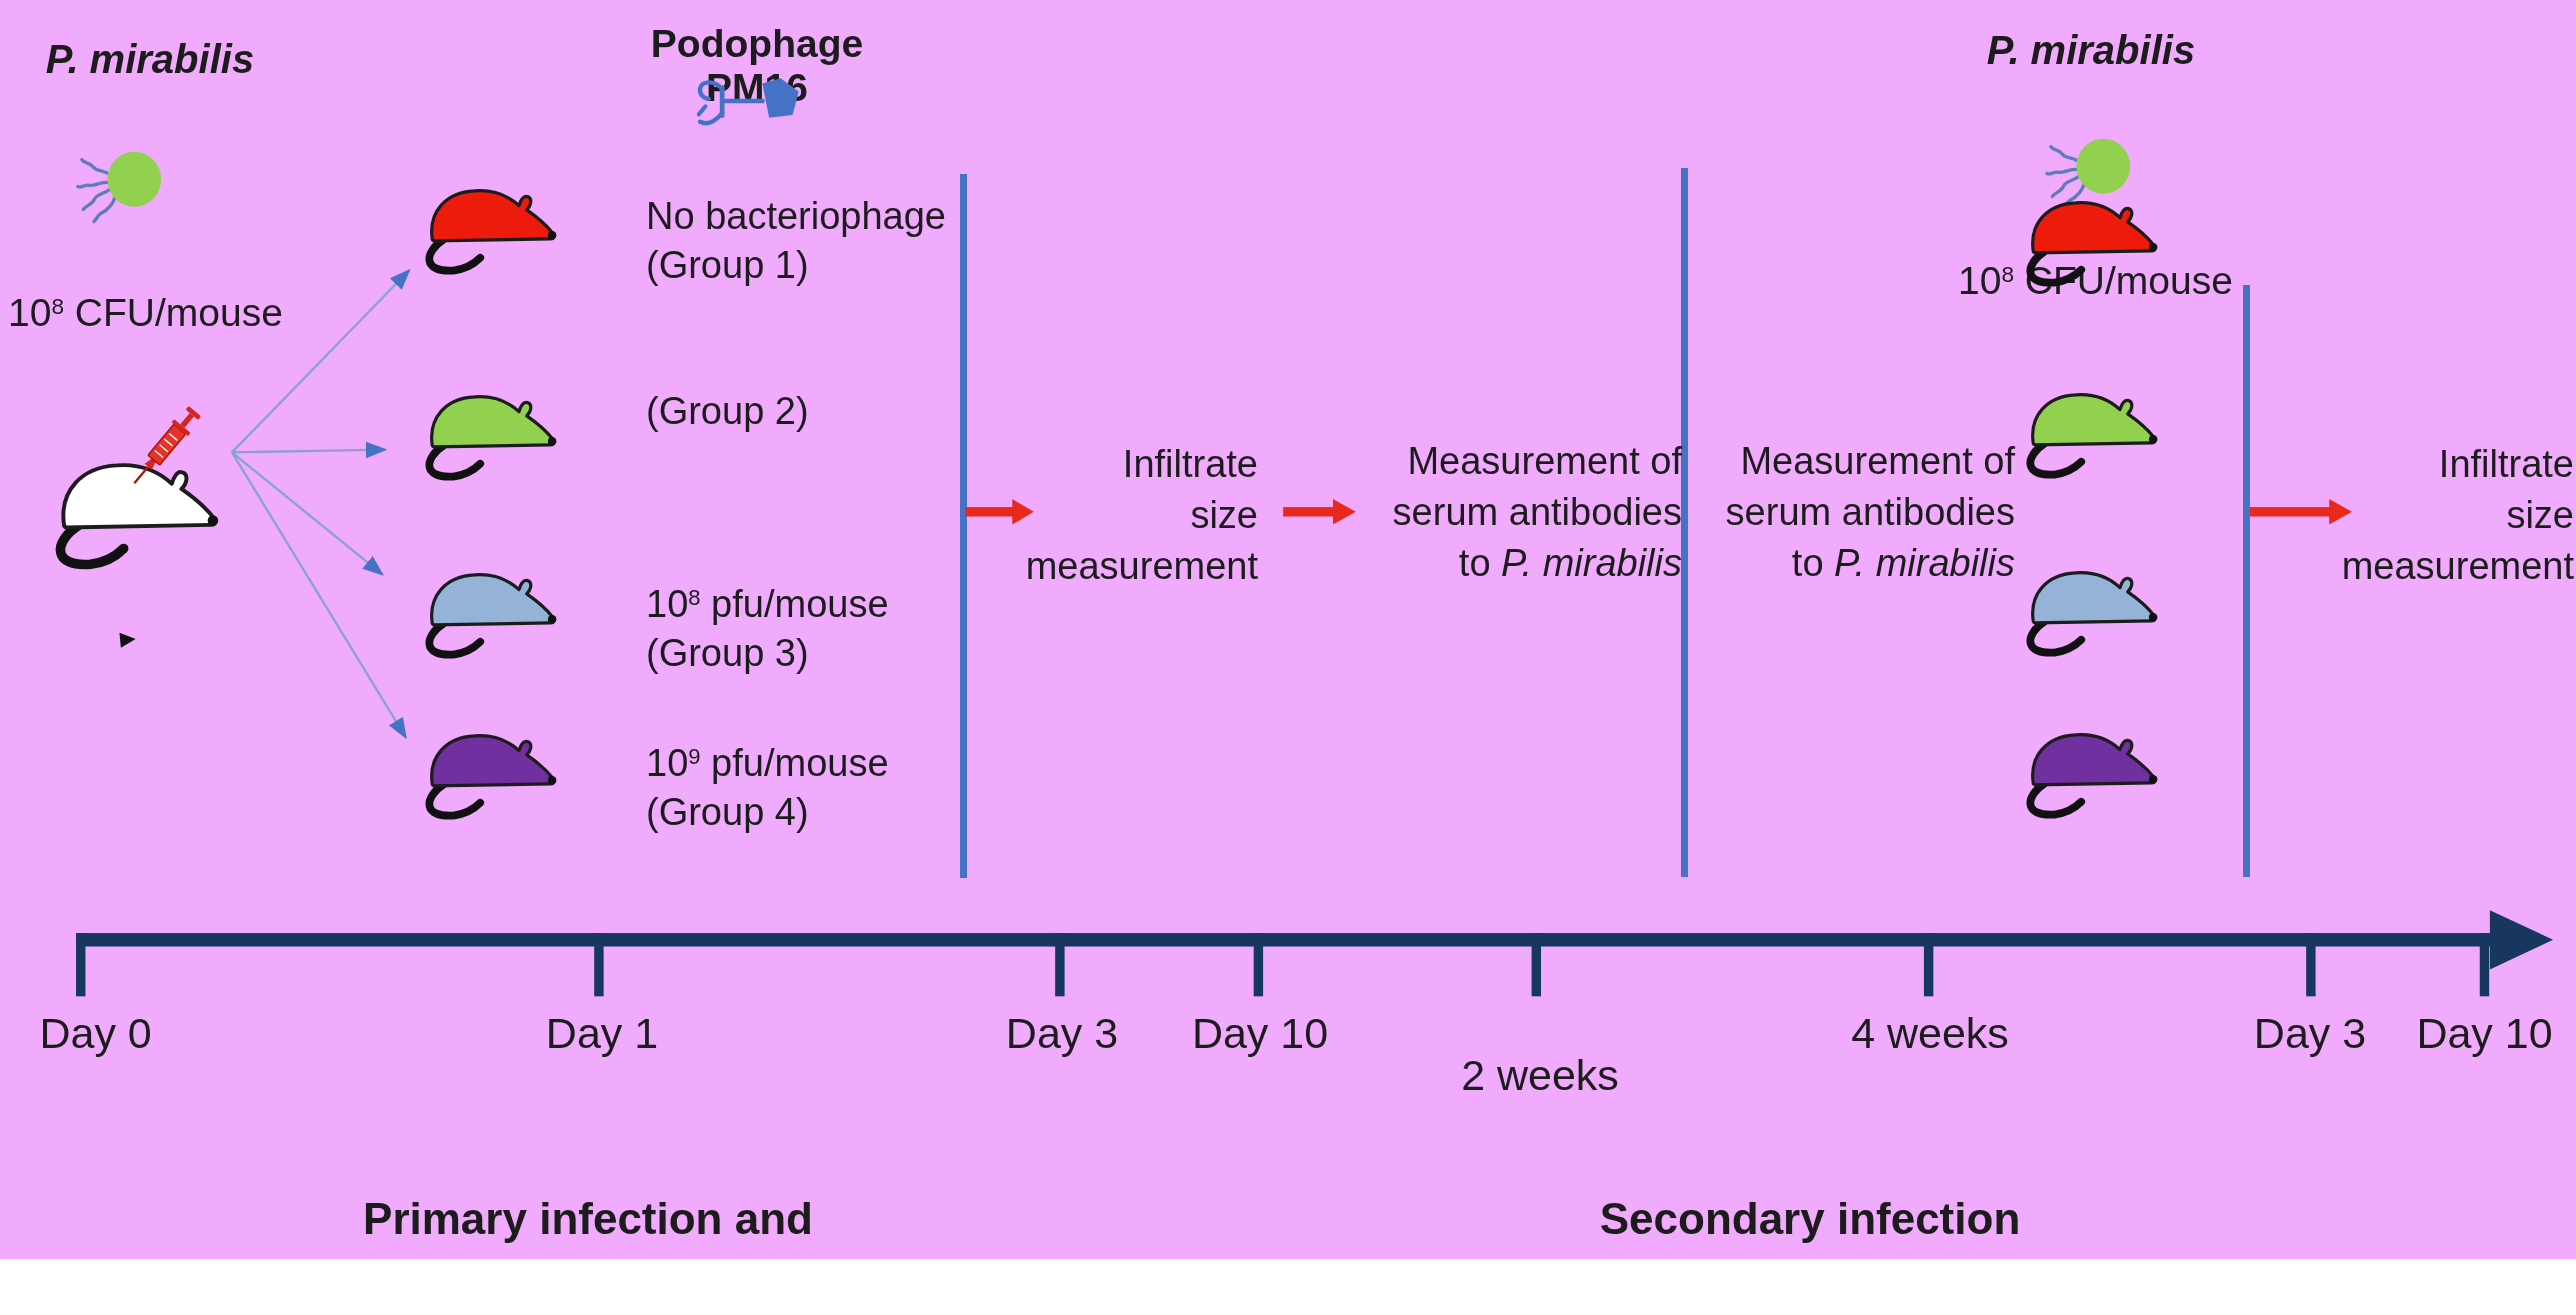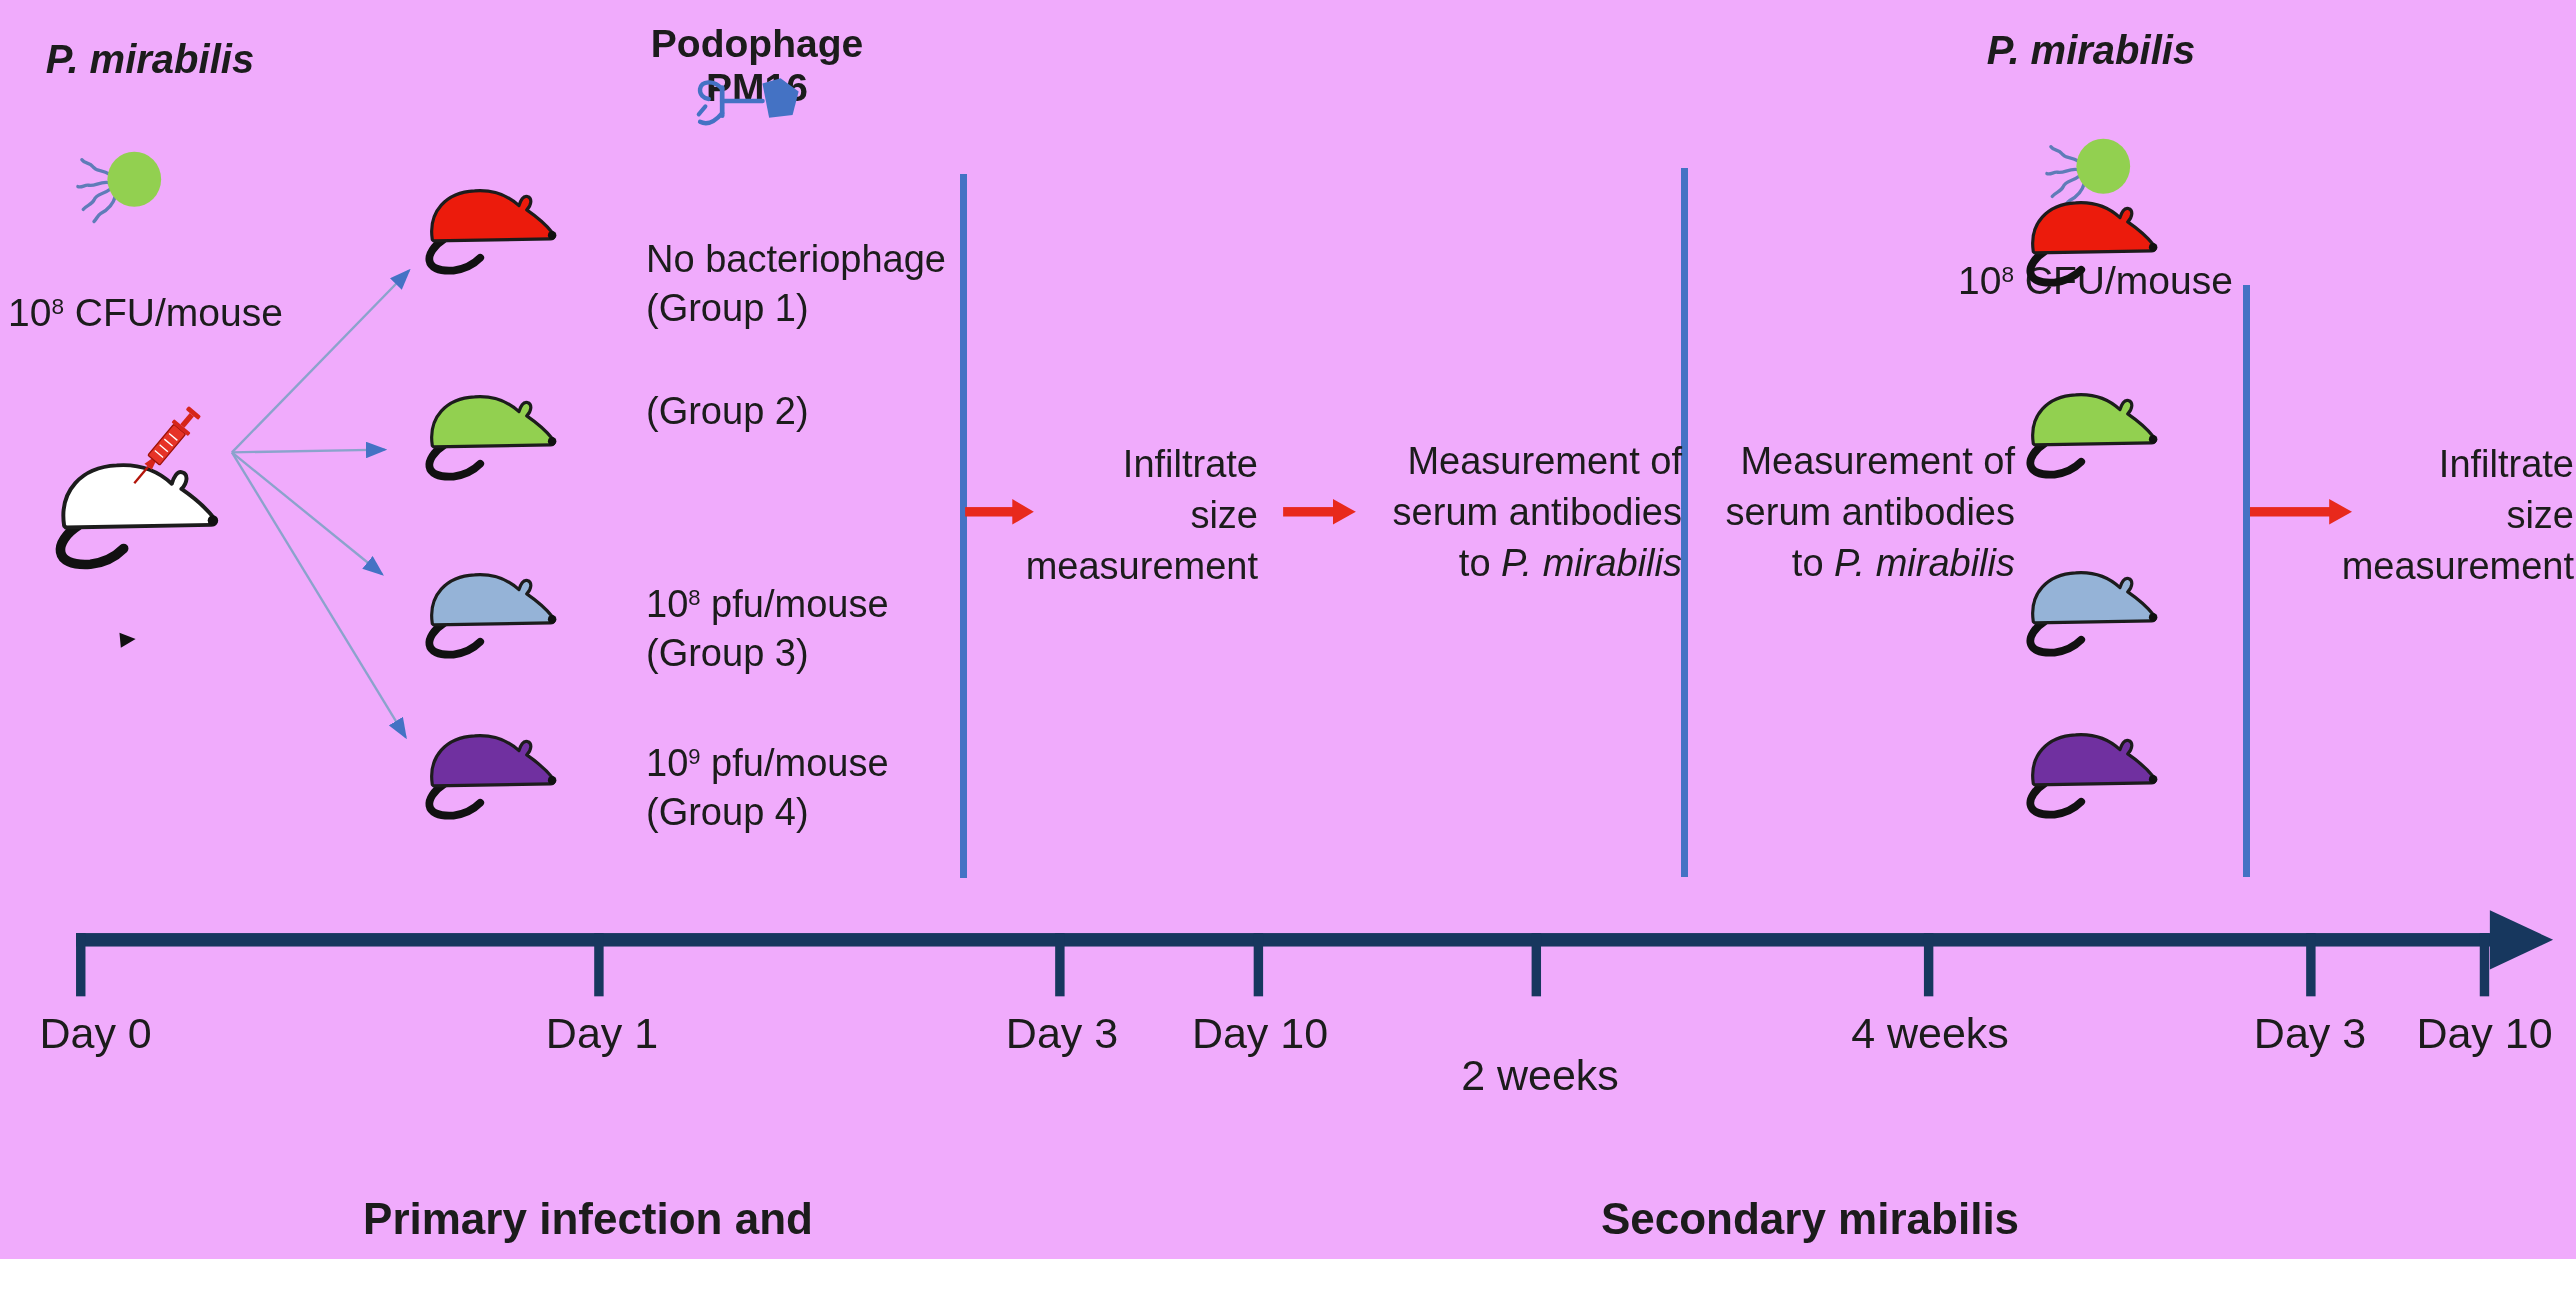--- a/index.html
+++ b/index.html
@@ -100,21 +100,21 @@
   <svg class="abs" style="left:421px;top:389px;" width="141" height="106" viewBox="0 0 200 150">
       <use href="#mouse" fill="#92D050"></use>
     </svg>
   <svg class="abs" style="left:421px;top:567px;" width="141" height="106" viewBox="0 0 200 150">
       <use href="#mouse" fill="#95B3D7"></use>
     </svg>
   <svg class="abs" style="left:421px;top:728px;" width="141" height="106" viewBox="0 0 200 150">
       <use href="#mouse" fill="#7030A0"></use>
     </svg>
 
-  <div class="abs glabel" style="left:646px;top:192px;width:323px;margin-top:43px;">
+  <div class="abs glabel" style="left:646px;top:192px;width:323px;">
     <div><span>No bacteriophage</span><span></span><sup></sup><span></span></div>
     <div>(Group 1)</div>
   </div>
   <div class="abs glabel" style="left:646px;top:387px;width:323px;">
     <div>(Group 2)</div>
   </div>
   <div class="abs glabel" style="left:646px;top:580px;width:323px;">
     <div><span></span><span>10</span><sup>8</sup><span> pfu/mouse</span></div>
     <div>(Group 3)</div>
   </div>
@@ -202,17 +202,17 @@
   <div class="abs tlabel" style="left:1439px;top:1009px;width:202px;margin-top:42px;">2 weeks</div>
   <div class="abs tlabel" style="left:1829px;top:1009px;width:202px;">4 weeks</div>
   <div class="abs tlabel" style="left:2209px;top:1009px;width:202px;">Day 3</div>
   <div class="abs tlabel" style="left:2397px;top:1009px;width:175px;">Day 10</div>
 
   <div class="abs phase" style="left:319px;top:1186px;width:538px;">
     <div>Primary infection and</div>
     <div>phage therapy</div>
   </div>
   <div class="abs phase" style="left:1541px;top:1186px;width:538px;">
-    <div>Secondary mirabilis</div>
+    <div>Secondary infection</div>
   </div>
 
 </div>
 
 
 </body></html>

